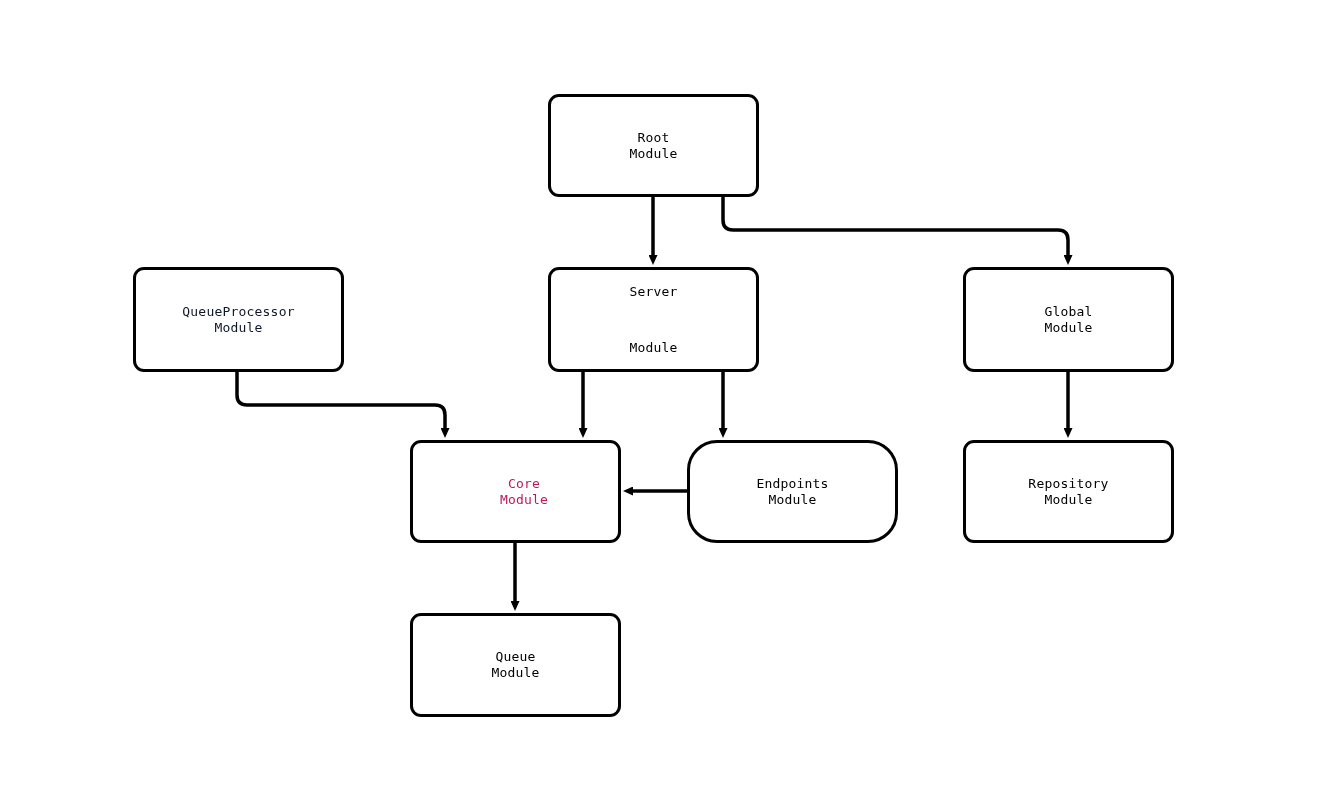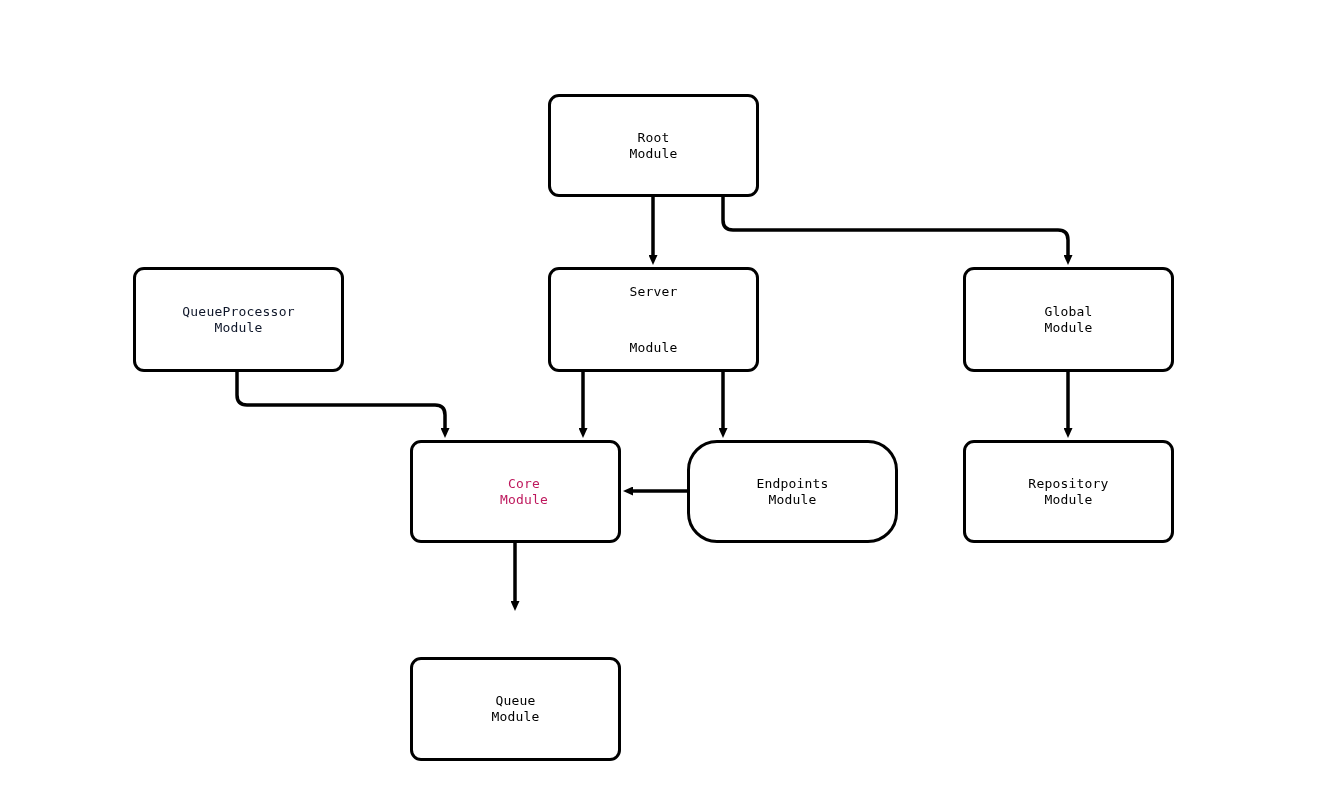--- a/index.html
+++ b/index.html
@@ -100,19 +100,19 @@
         <span class="node-line">Module</span>
       </div>
       <div class="node" style="left: 687px; top: 440px; width: 211px; height: 103px; border-color: rgb(0, 0, 0); color: rgb(0, 0, 0); border-radius: 30px;">
         <span class="node-line">Endpoints</span>
         <span class="node-line">Module</span>
       </div>
       <div class="node" style="left: 963px; top: 440px; width: 211px; height: 103px; border-color: rgb(0, 0, 0); color: rgb(0, 0, 0);">
         <span class="node-line">Repository</span>
         <span class="node-line">Module</span>
       </div>
-      <div class="node" style="left: 410px; top: 613px; width: 211px; height: 104px; border-color: rgb(0, 0, 0); color: rgb(0, 0, 0); margin-top: 44px;">
+      <div class="node" style="left: 410px; top: 613px; width: 211px; height: 104px; border-color: rgb(0, 0, 0); color: rgb(0, 0, 0);">
         <span class="node-line">Queue</span>
         <span class="node-line">Module</span>
       </div>
     </div>
 
 </div>
 
 </body></html>

